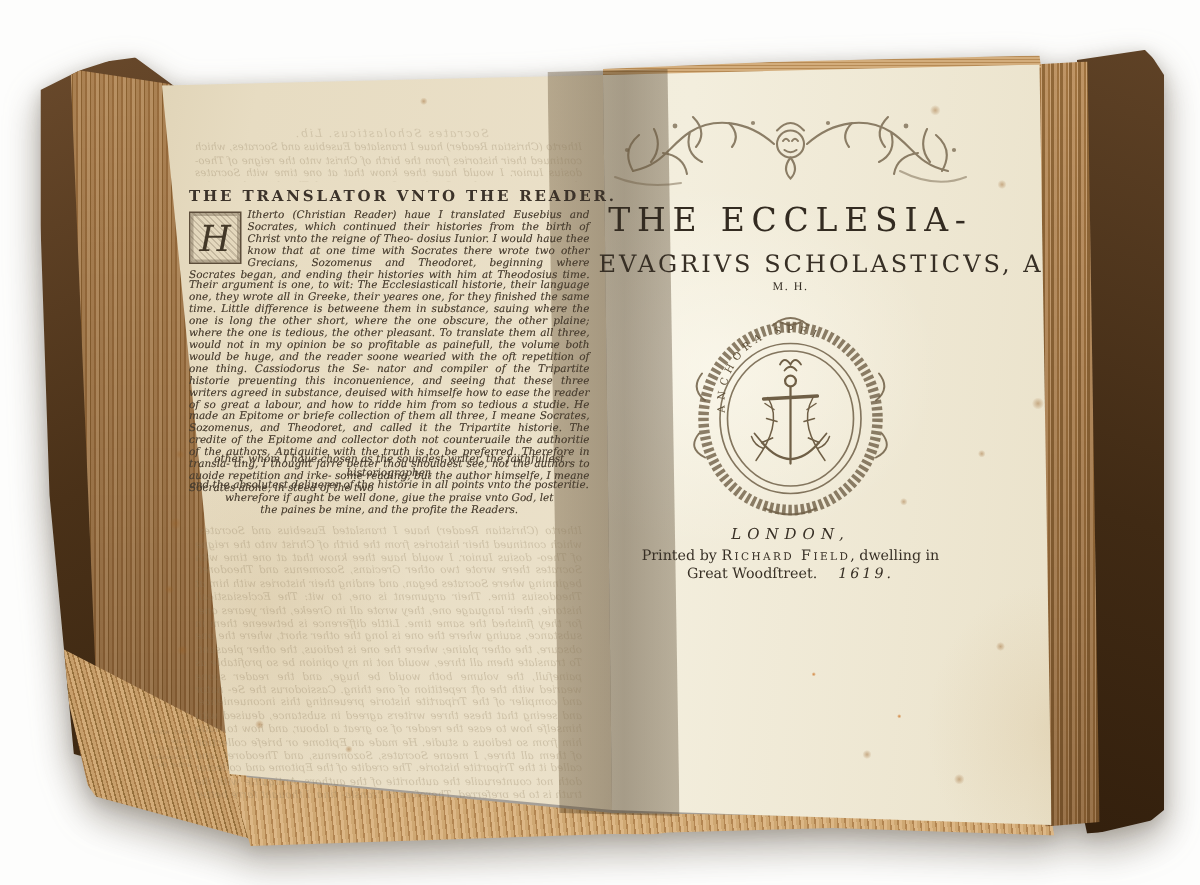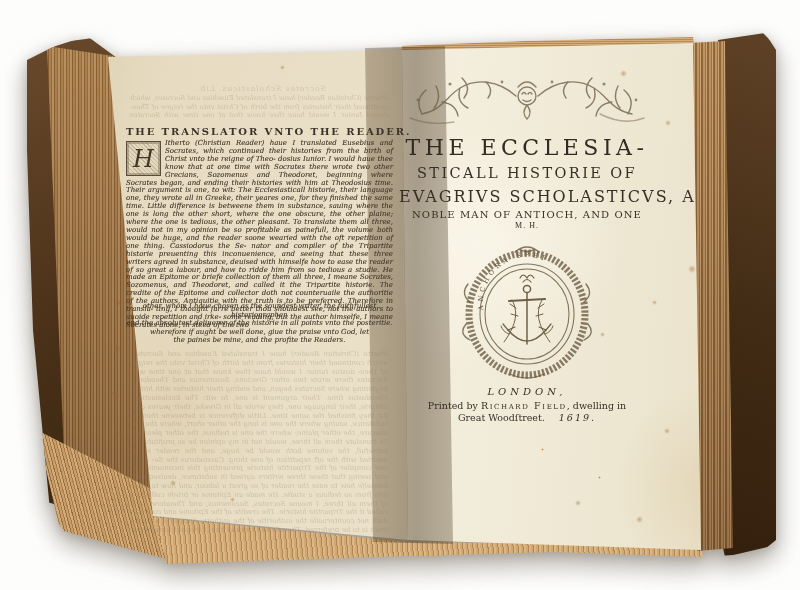--- a/index.html
+++ b/index.html
@@ -152,23 +152,21 @@
             <circle cx="48" cy="12" r="1.6"></circle>
               <circle cx="202" cy="12" r="1.6"></circle>
             <circle cx="100" cy="10" r="1.4"></circle>
               <circle cx="150" cy="10" r="1.4"></circle>
             <circle cx="16" cy="28" r="1.4"></circle>
               <circle cx="234" cy="28" r="1.4"></circle>
           </g>
         </svg>
 
         <div class="t1">THE ECCLESIA-</div>
-        <div class="t2">STICALL HISTORIE OF</div>
         <div class="t3">EVAGRIVS SCHOLASTICVS, A</div>
-        <div class="t4">NOBLE MAN OF ANTIOCH, AND ONE</div>
         <div class="initials">M. H.</div>
 
         <svg width="134" height="136" viewBox="0 0 134 136" style="margin-top:14px" aria-hidden="true">
           <g class="ornament-stroke" stroke-width="1.3" opacity=".85">
             <path d="M55,8 q12,-10 24,0 M59,5 q8,5 16,0"></path>
             <path d="M8,40 q-8,10 2,18 M126,40 q8,10 -2,18 M6,80 q-8,10 4,16 M128,80 q8,10 -4,16"></path>
             <path d="M50,130 q17,8 34,0"></path>
           </g>
           <ellipse cx="67" cy="70" rx="58" ry="61" fill="none" stroke="#6f5f46" stroke-width="7" stroke-dasharray="2.4 1.8" opacity=".8"></ellipse>
           <ellipse cx="67" cy="70" rx="47" ry="50" fill="none" stroke="#6f5f46" stroke-width="1.1" opacity=".85"></ellipse>

